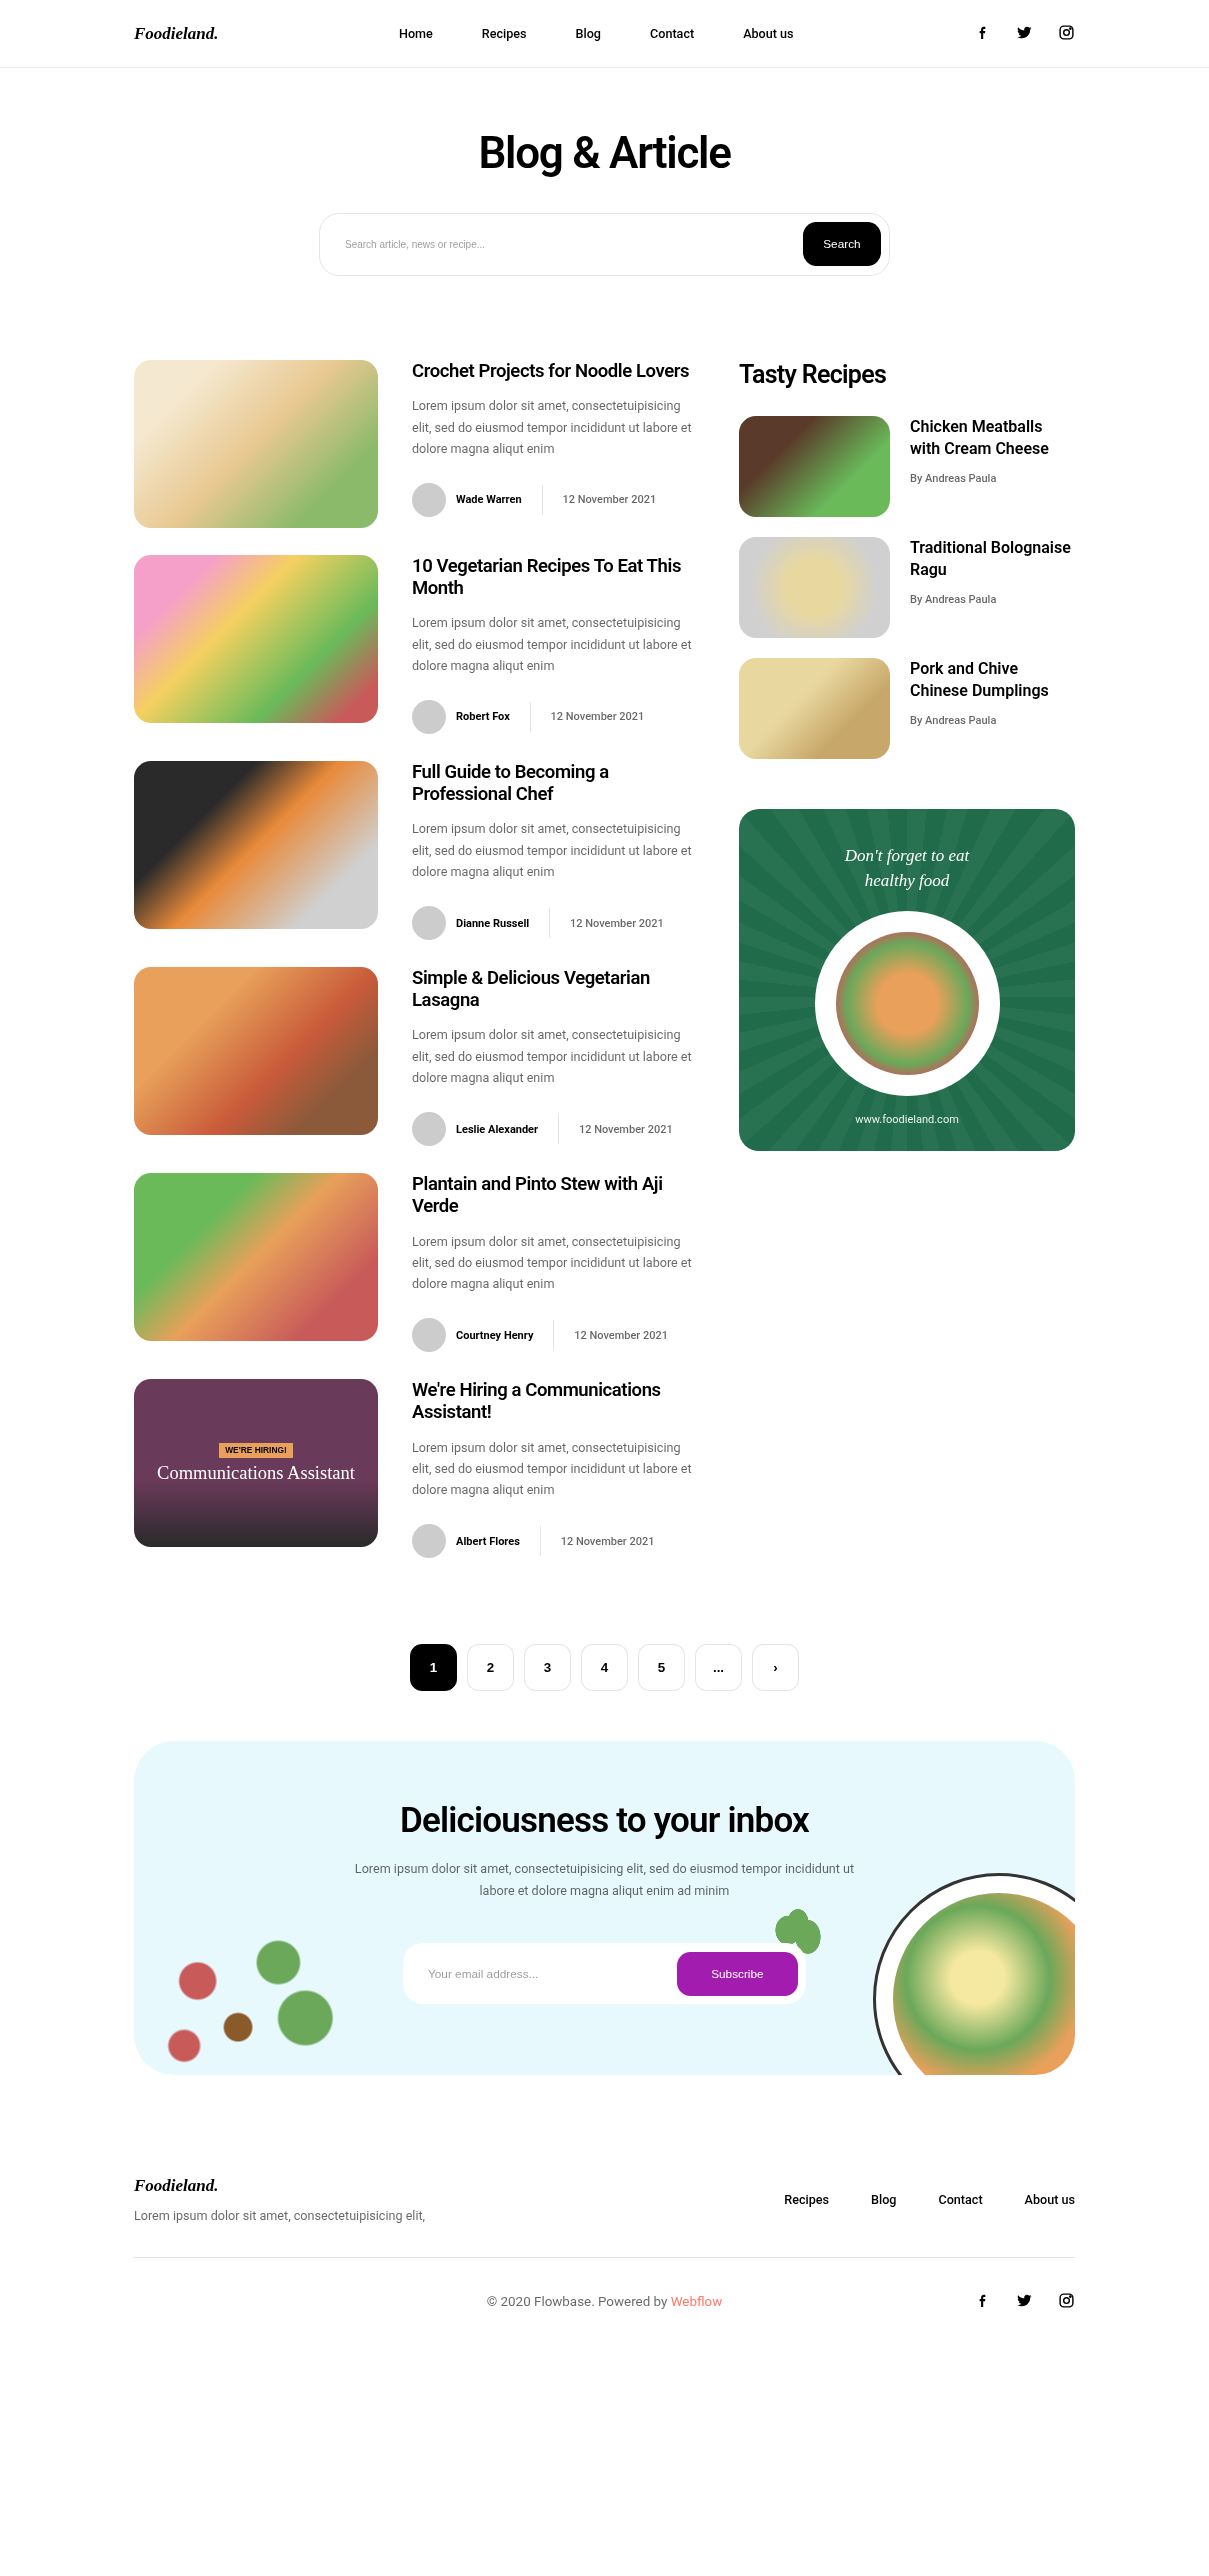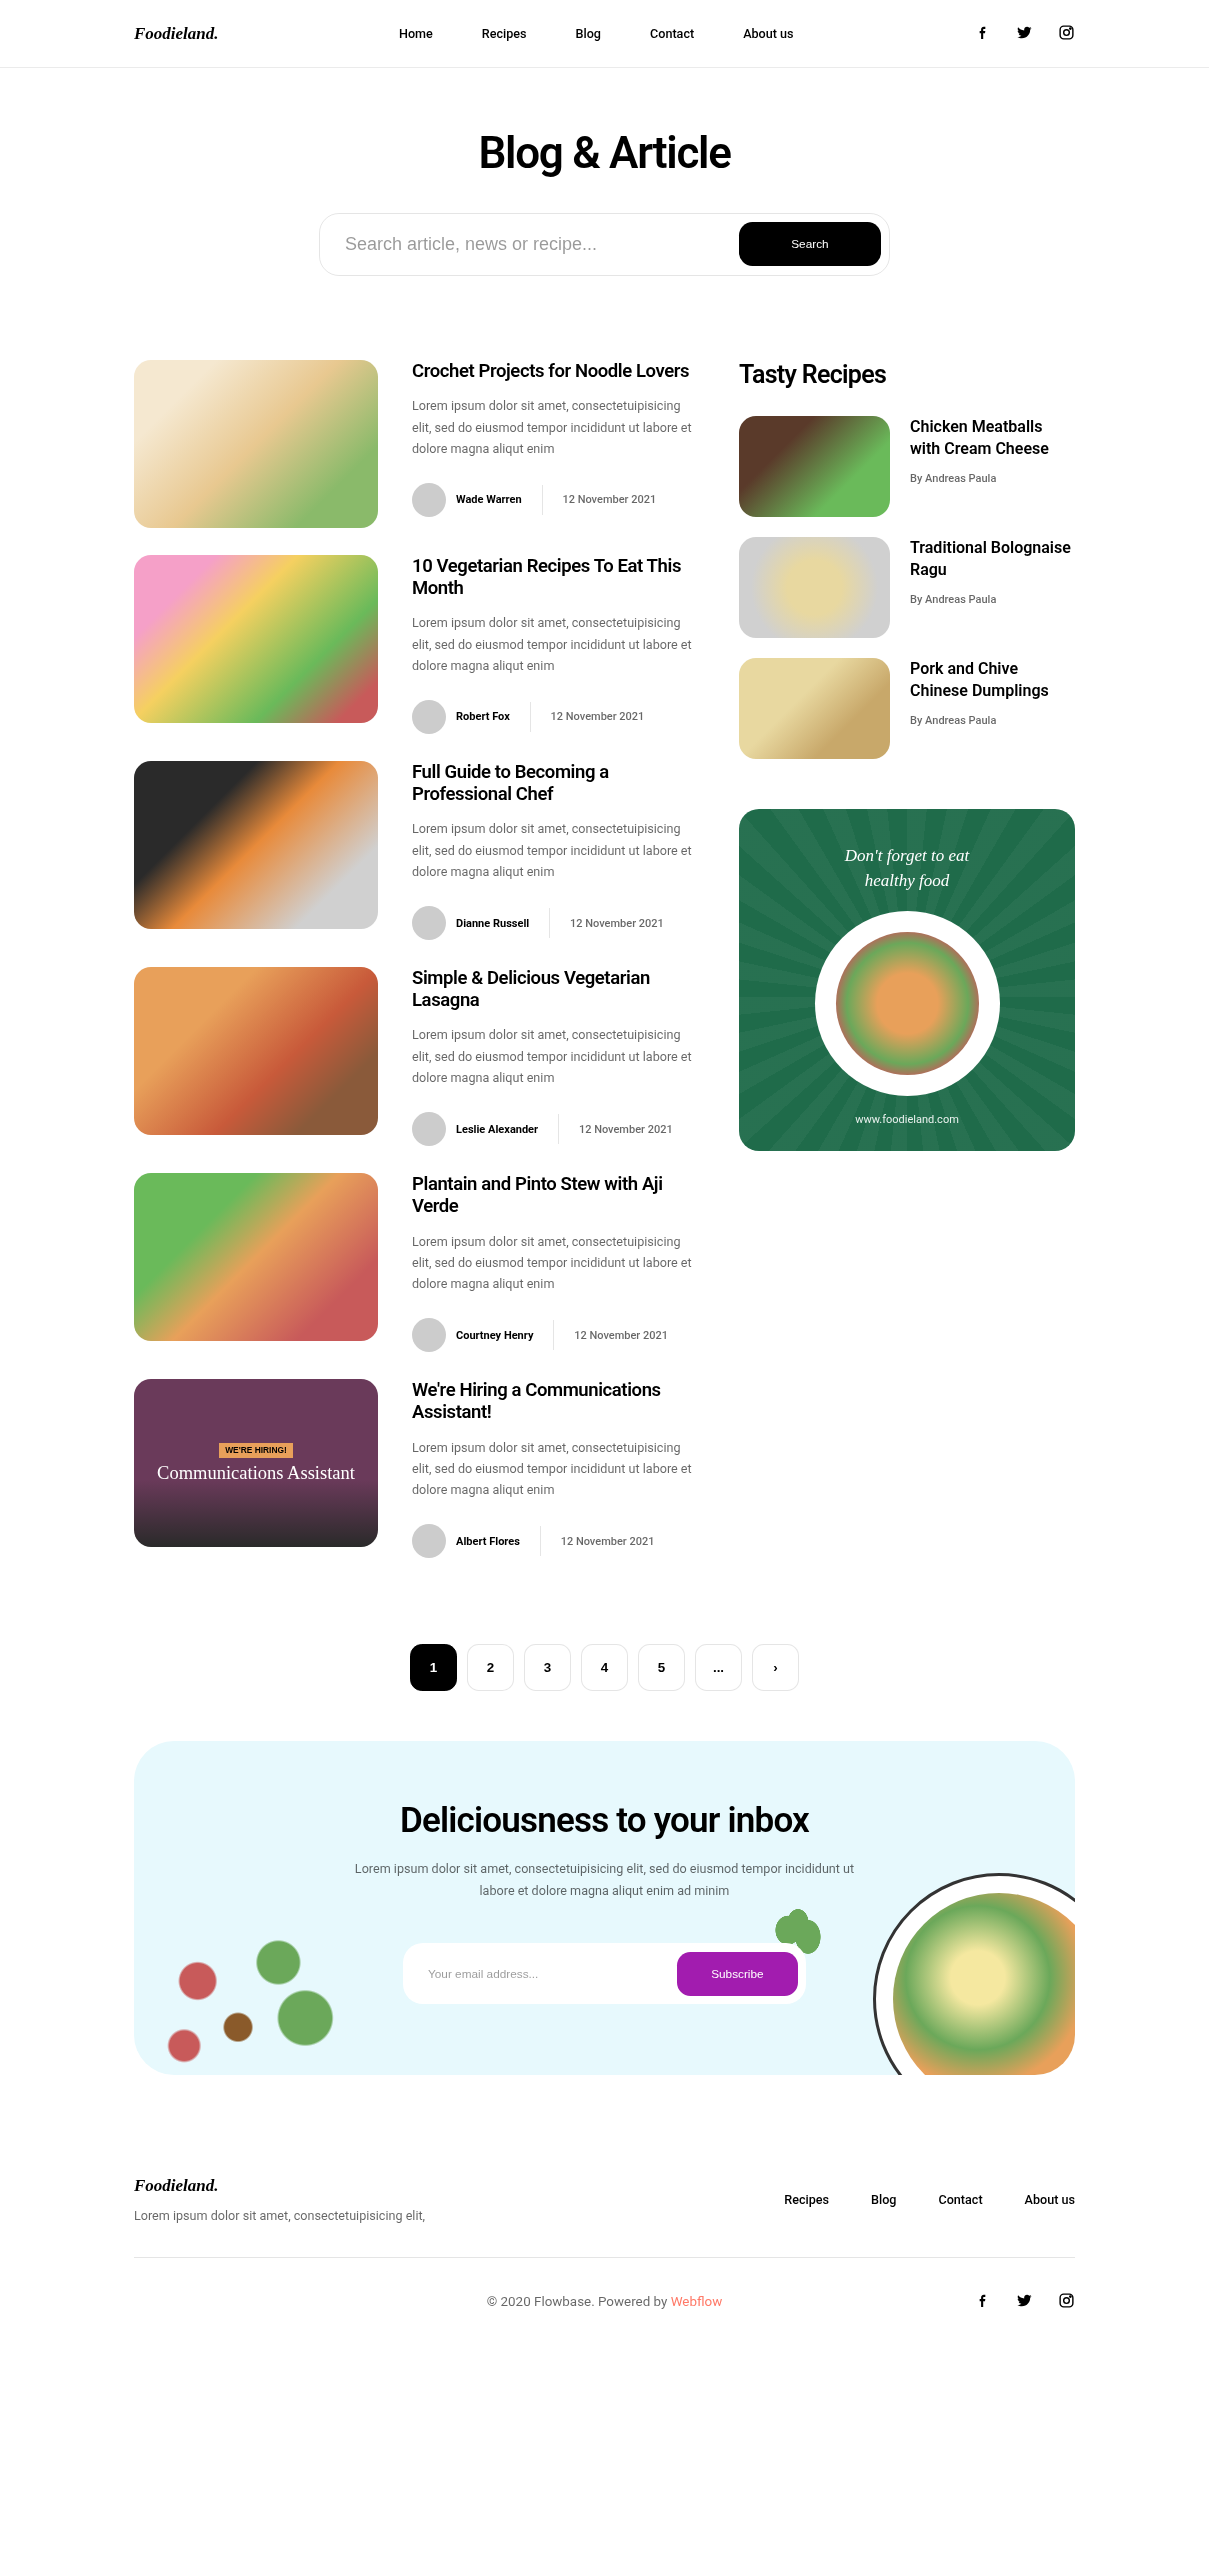--- a/index.html
+++ b/index.html
@@ -9,23 +9,23 @@
 .header-inner{display:flex;align-items:center;justify-content:space-between}
 .logo{font-family:Georgia,serif;font-style:italic;font-weight:700;font-size:17px}
 nav{display:flex;gap:49px}
 nav a{text-decoration:none;color:#000;font-size:12.6px;font-weight:500}
 .socials{display:flex;gap:25px}
 .socials span{cursor:pointer}
 .hero{text-align:center;padding:59px 0 42px}
 .hero h1{font-size:44px;font-weight:600;letter-spacing:-1.3px;margin-bottom:15px}
 .hero p{color:rgba(0,0,0,0.6);font-size:12.6px}
 .searchbar{max-width:571px;margin:34px auto 0;display:flex;align-items:center;border:0.8px solid rgba(0,0,0,0.1);border-radius:20px;padding:8.4px 8.4px 8.4px 25px}
-.searchbar input{flex:1;border:none;outline:none;font-size:18px}
+.searchbar input{flex:1;border:none;outline:none;font-size:10px}
 .searchbar input::placeholder{color:rgba(0,0,0,0.4)}
-.searchbar button{background:#000;color:#fff;border:none;border-radius:13.4px;padding:15px 52px;font-size:11.8px;font-weight:500;cursor:pointer}
+.searchbar button{background:#000;color:#fff;border:none;border-radius:13.4px;padding:15px 20px;font-size:11.8px;font-weight:500;cursor:pointer}
 .main-grid{display:grid;grid-template-columns:1fr 336px;gap:41px;padding:42px 0}
 .post{display:flex;gap:34px;margin-bottom:27px}
 .post-img{width:244px;height:168px;border-radius:17px;flex-shrink:0;background:#ddd center/cover}
 .post-body h3{font-size:18.5px;font-weight:600;margin-bottom:13.4px;letter-spacing:-0.4px}
 .post-body p{color:rgba(0,0,0,0.6);font-size:12.6px;line-height:1.7;margin-bottom:23.5px}
 .meta{display:flex;align-items:center;gap:20px;font-size:11px}
 .author{display:flex;align-items:center;gap:10px;font-weight:700}
 .avatar{width:34px;height:34px;border-radius:50%;background:#ccc center/cover}
 .divider{width:0.8px;height:30px;background:rgba(0,0,0,0.1)}
 .date{color:rgba(0,0,0,0.6);font-weight:500}

